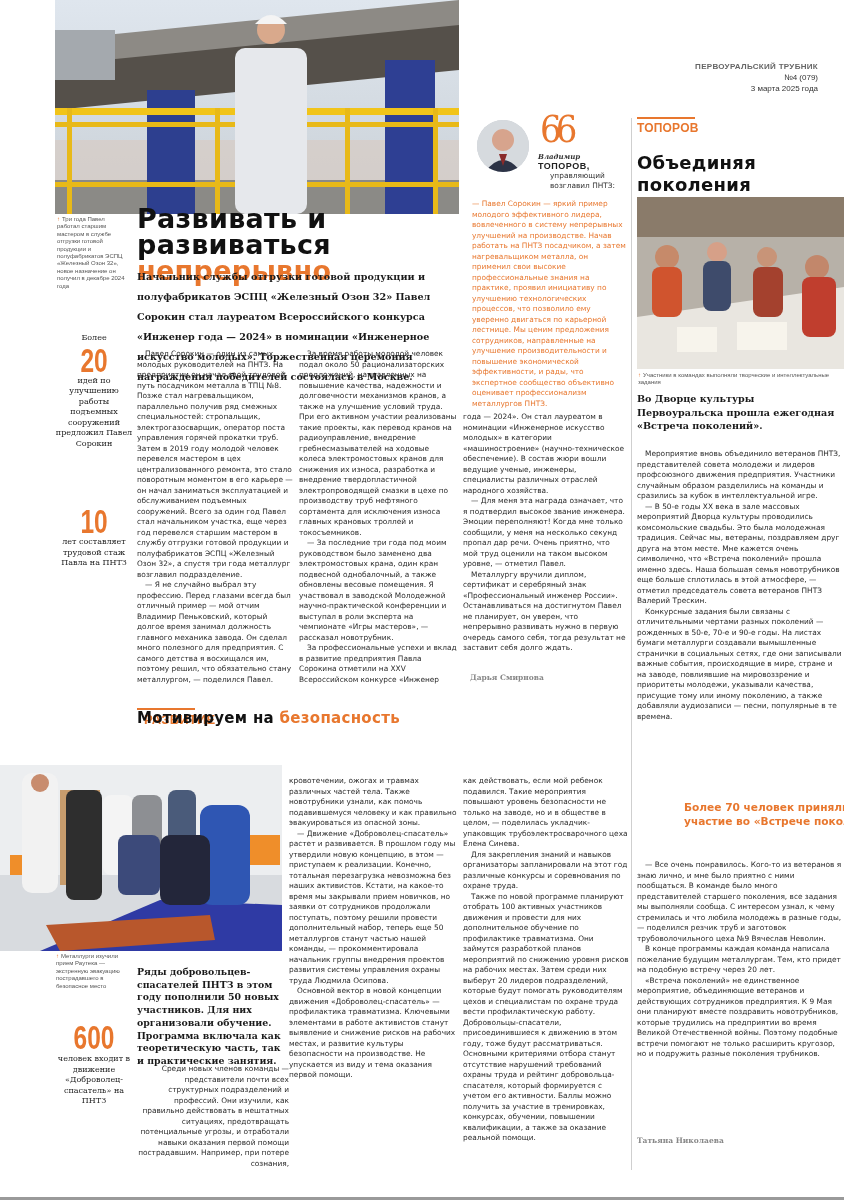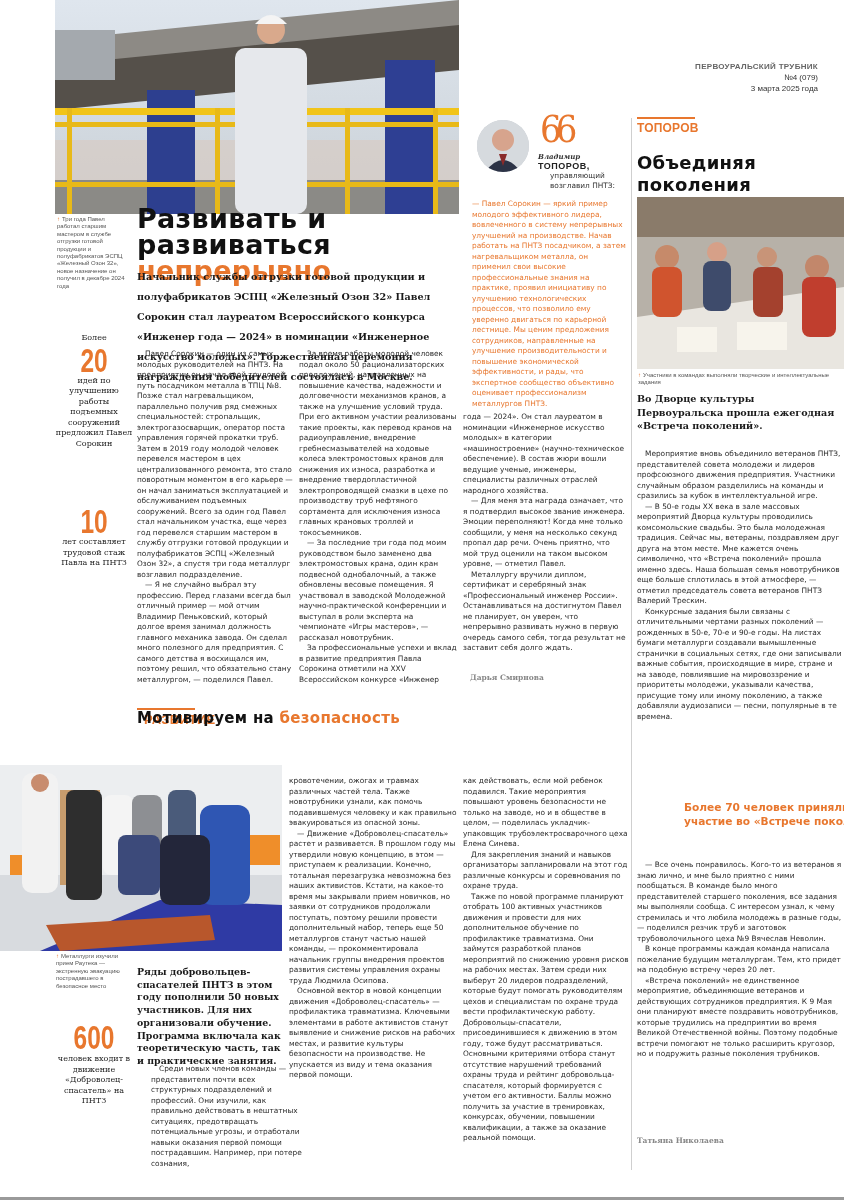--- a/index.html
+++ b/index.html
@@ -150,21 +150,21 @@
   <span class="arr">↑</span><span>Металлурги изучили прием Раутека — экстренную эвакуацию пострадавшего в безопасное место</span>
 </div>
 
 <div class="abs" style="left:55px;top:1020px;width:78px;">
   <div class="factnum" style="font-size:34px;line-height:34px;">600</div>
   <div class="facttext">человек входит в движение «Доброволец-спасатель» на ПНТЗ</div>
 </div>
 
 <div class="abs lead" style="left:137px;top:966px;width:150px;font-size:9.4px;line-height:12.7px;">Ряды добровольцев-спасателей ПНТЗ в этом году пополнили 50 новых участников. Для них организовали обучение. Программа включала как теоретическую часть, так и практические занятия.</div>
 
-<div class="abs body-text" style="left:151px;top:1052px;width:152px;">
+<div class="abs body-text" style="left:137px;top:1052px;width:152px;text-align:right;">
   <p>Среди новых членов команды — представители почти всех структурных подразделений и профессий. Они изучили, как правильно действовать в нештатных ситуациях, предотвращать потенциальные угрозы, и отработали навыки оказания первой помощи пострадавшим. Например, при потере сознания,</p>
 </div>
 <div class="abs body-text" style="left:289px;top:764px;width:168px;">
   <p style="text-indent:0;">кровотечении, ожогах и травмах различных частей тела. Также новотрубники узнали, как помочь подавившемуся человеку и как правильно эвакуироваться из опасной зоны.</p>
   <p>— Движение «Доброволец-спасатель» растет и развивается. В прошлом году мы утвердили новую концепцию, в этом — приступаем к реализации. Конечно, тотальная перезагрузка невозможна без наших активистов. Кстати, на какое-то время мы закрывали прием новичков, но заявки от сотрудников продолжали поступать, поэтому решили провести дополнительный набор, теперь еще 50 металлургов станут частью нашей команды, — прокомментировала начальник группы внедрения проектов развития системы управления охраны труда Людмила Осипова.</p>
   <p>Основной вектор в новой концепции движения «Доброволец-спасатель» — профилактика травматизма. Ключевыми элементами в работе активистов станут выявление и снижение рисков на рабочих местах, и развитие культуры безопасности на производстве. Не упускается из виду и тема оказания первой помощи.</p>
 </div>
 <div class="abs body-text" style="left:463px;top:764px;width:166px;">
   <p style="text-indent:0;">как действовать, если мой ребенок подавился. Такие мероприятия повышают уровень безопасности не только на заводе, но и в обществе в целом, — поделилась укладчик-упаковщик трубоэлектросварочного цеха Елена Синева.</p>
   <p>Для закрепления знаний и навыков организаторы запланировали на этот год различные конкурсы и соревнования по охране труда.</p>

